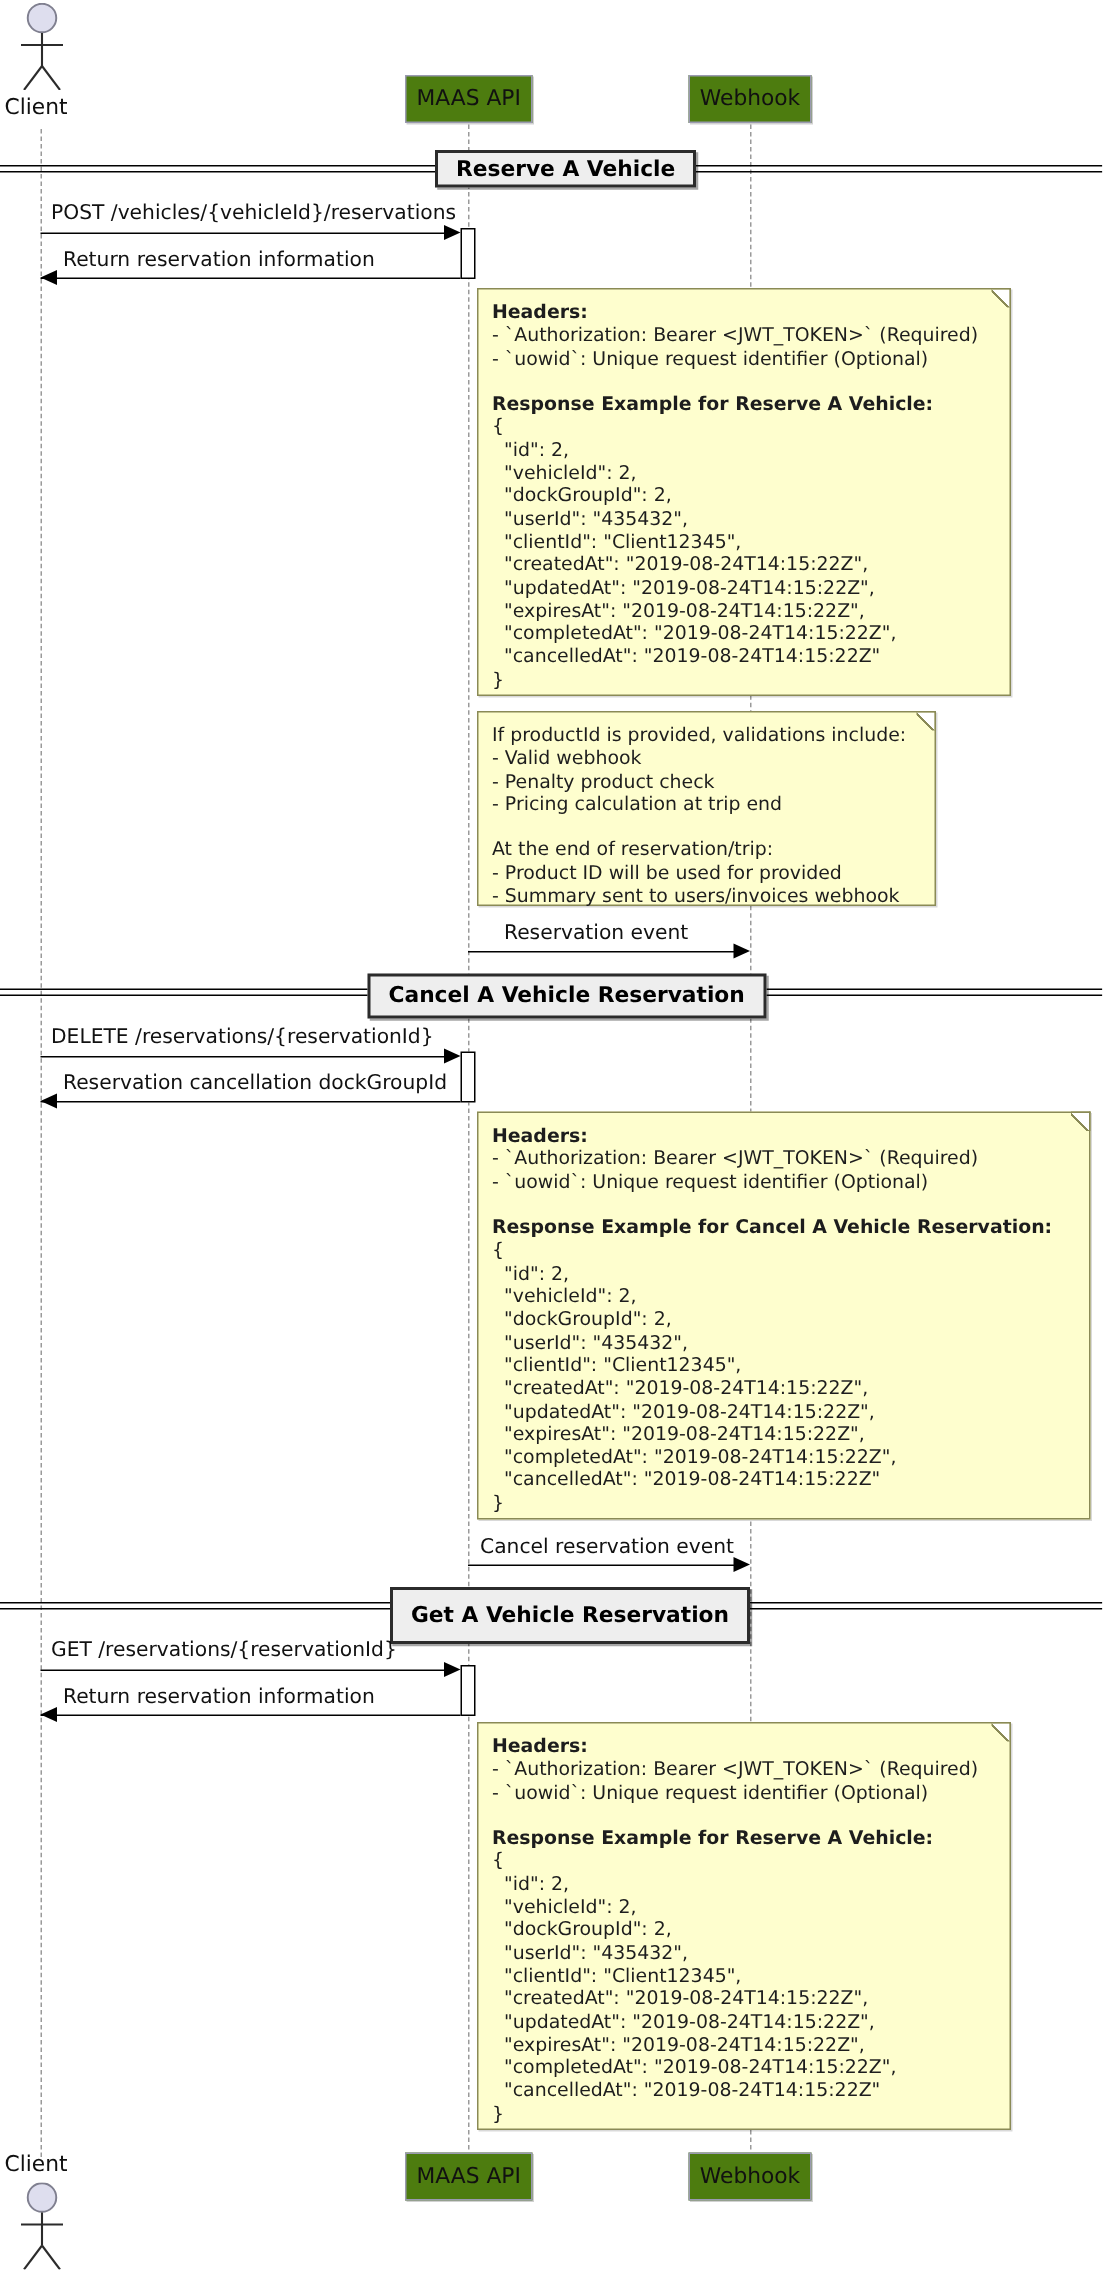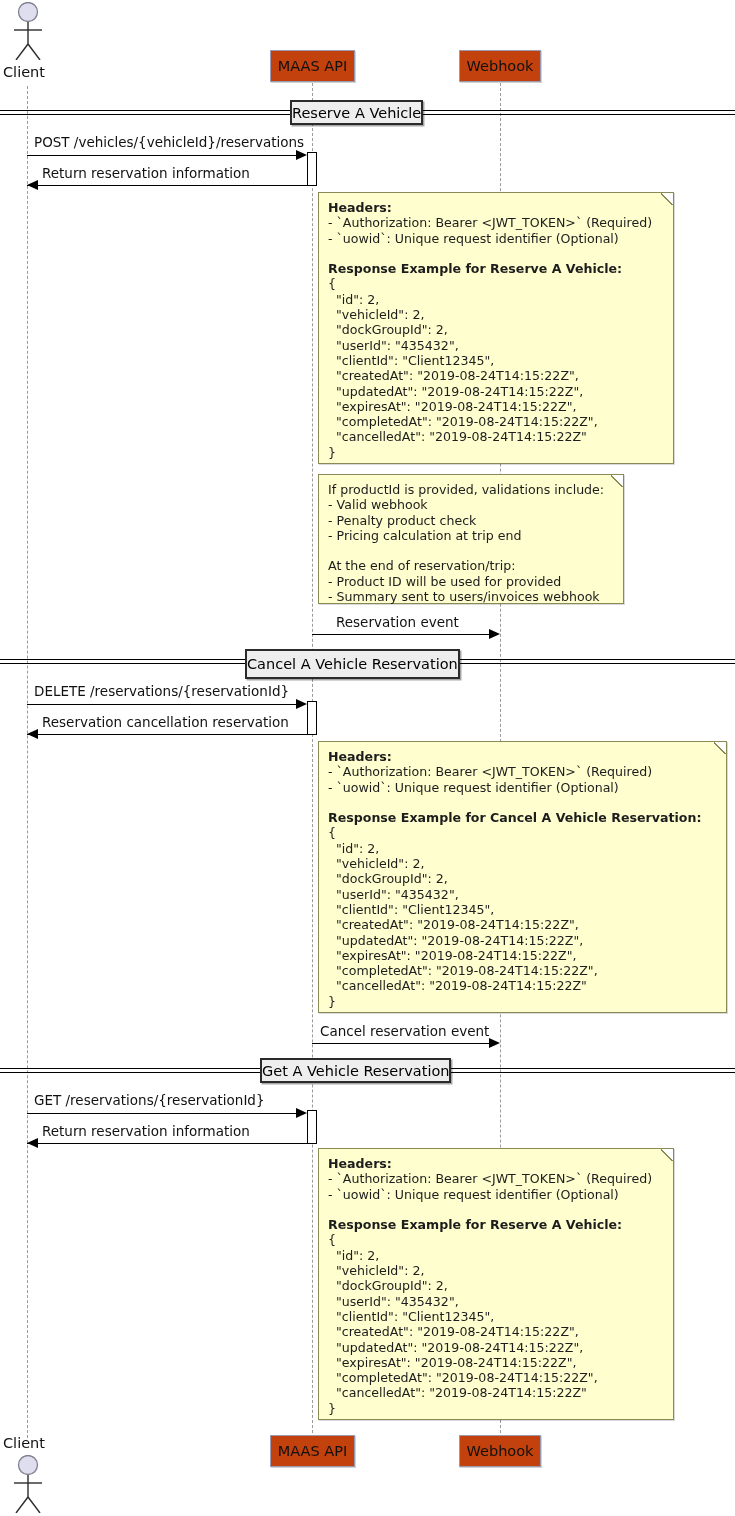--- a/index.html
+++ b/index.html
@@ -4,39 +4,39 @@
 <style>
   html,body{margin:0;padding:0;background:#fff;}
   body{font-family:"DejaVu Sans","Liberation Sans",sans-serif;}
   #diagram{position:relative;width:735px;height:1516px;overflow:hidden;background:#fff;}
 
   
   .lifeline{position:absolute;width:0;border-left:1px dashed #9a9a9a;}
 
   
   .participant{
-    position:absolute;background:#c2410c;border:1px solid #9a9ab0;
+    position:absolute;background:#4d7c0f;border:1px solid #9a9ab0;
     box-sizing:border-box;display:flex;align-items:center;justify-content:center;
     font-size:14.5px;color:#111;white-space:nowrap;
     box-shadow:1px 1px 0 rgba(0,0,0,.18);
   }
 
   
   .actor{position:absolute;}
   .actor svg{display:block;}
   .actor-label{position:absolute;font-size:14.5px;color:#111;white-space:nowrap;}
 
   
   .divider-rule{position:absolute;left:0;width:735px;height:5px;
     border-top:1.6px solid #000;border-bottom:1.6px solid #000;box-sizing:border-box;}
   .divider-box{
     position:absolute;background:#EEEEEE;border:2px solid #2b2b2b;
     box-sizing:border-box;display:flex;align-items:center;justify-content:center;
-    font-size:14.5px;font-weight:normal;color:#000;white-space:nowrap;
-    box-shadow:1.5px 1.5px 0 rgba(0,0,0,.35);padding:0 0;
+    font-size:14.5px;font-weight:bold;color:#000;white-space:nowrap;
+    box-shadow:1.5px 1.5px 0 rgba(0,0,0,.35);padding:0 12px;
   }
 
   
   .activation{position:absolute;width:10px;background:#fff;border:1.2px solid #000;box-sizing:border-box;}
 
   
   .msg-line{position:absolute;height:0;border-top:1.3px solid #000;}
   .msg-label{position:absolute;font-size:13.5px;color:#111;white-space:nowrap;}
   .arrow-head{position:absolute;width:0;height:0;}
   .arrow-right{border-top:5px solid transparent;border-bottom:5px solid transparent;border-left:11px solid #000;}
@@ -140,21 +140,21 @@
   <div class="divider-box" style="left:245px;top:649px;height:30px;">
     <span>Cancel A Vehicle Reservation</span>
   </div>
 
   <div class="activation" style="left:307px;top:701px;height:34px;"></div>
 
   <div class="msg-label" style="left:34px;top:683px;">DELETE /reservations/{reservationId}</div>
   <div class="msg-line" style="left:27px;top:704px;width:275px;"></div>
   <div class="arrow-head arrow-right" style="left:296px;top:699px;"></div>
 
-  <div class="msg-label" style="left:42px;top:714px;">Reservation cancellation reservation</div>
+  <div class="msg-label" style="left:42px;top:714px;">Reservation cancellation dockGroupId</div>
   <div class="msg-line" style="left:27px;top:734px;width:280px;"></div>
   <div class="arrow-head arrow-left" style="left:27px;top:729px;"></div>
 
   <div class="note" style="left:318px;top:741px;width:409px;height:272px;">
     <div class="ln b">Headers:</div>
     <div class="ln">- `Authorization: Bearer &lt;JWT_TOKEN&gt;` (Required)</div>
     <div class="ln">- `uowid`: Unique request identifier (Optional)</div>
     <div class="spacer"></div>
     <div class="ln b">Response Example for Cancel A Vehicle Reservation:</div>
     <div class="ln">{</div>
@@ -169,21 +169,21 @@
     <div class="ln">  "completedAt": "2019-08-24T14:15:22Z",</div>
     <div class="ln">  "cancelledAt": "2019-08-24T14:15:22Z"</div>
     <div class="ln">}</div>
   </div>
 
   <div class="msg-label" style="left:320px;top:1023px;">Cancel reservation event</div>
   <div class="msg-line" style="left:312px;top:1043px;width:178px;"></div>
   <div class="arrow-head arrow-right" style="left:489px;top:1038px;"></div>
 
   <div class="divider-rule" style="top:1068px;"></div>
-  <div class="divider-box" style="left:260px;top:1058px;height:25px;">
+  <div class="divider-box" style="left:260px;top:1058px;height:38px;">
     <span>Get A Vehicle Reservation</span>
   </div>
 
   <div class="activation" style="left:307px;top:1110px;height:34px;"></div>
 
   <div class="msg-label" style="left:34px;top:1092px;">GET /reservations/{reservationId}</div>
   <div class="msg-line" style="left:27px;top:1113px;width:275px;"></div>
   <div class="arrow-head arrow-right" style="left:296px;top:1108px;"></div>
 
   <div class="msg-label" style="left:42px;top:1123px;">Return reservation information</div>

